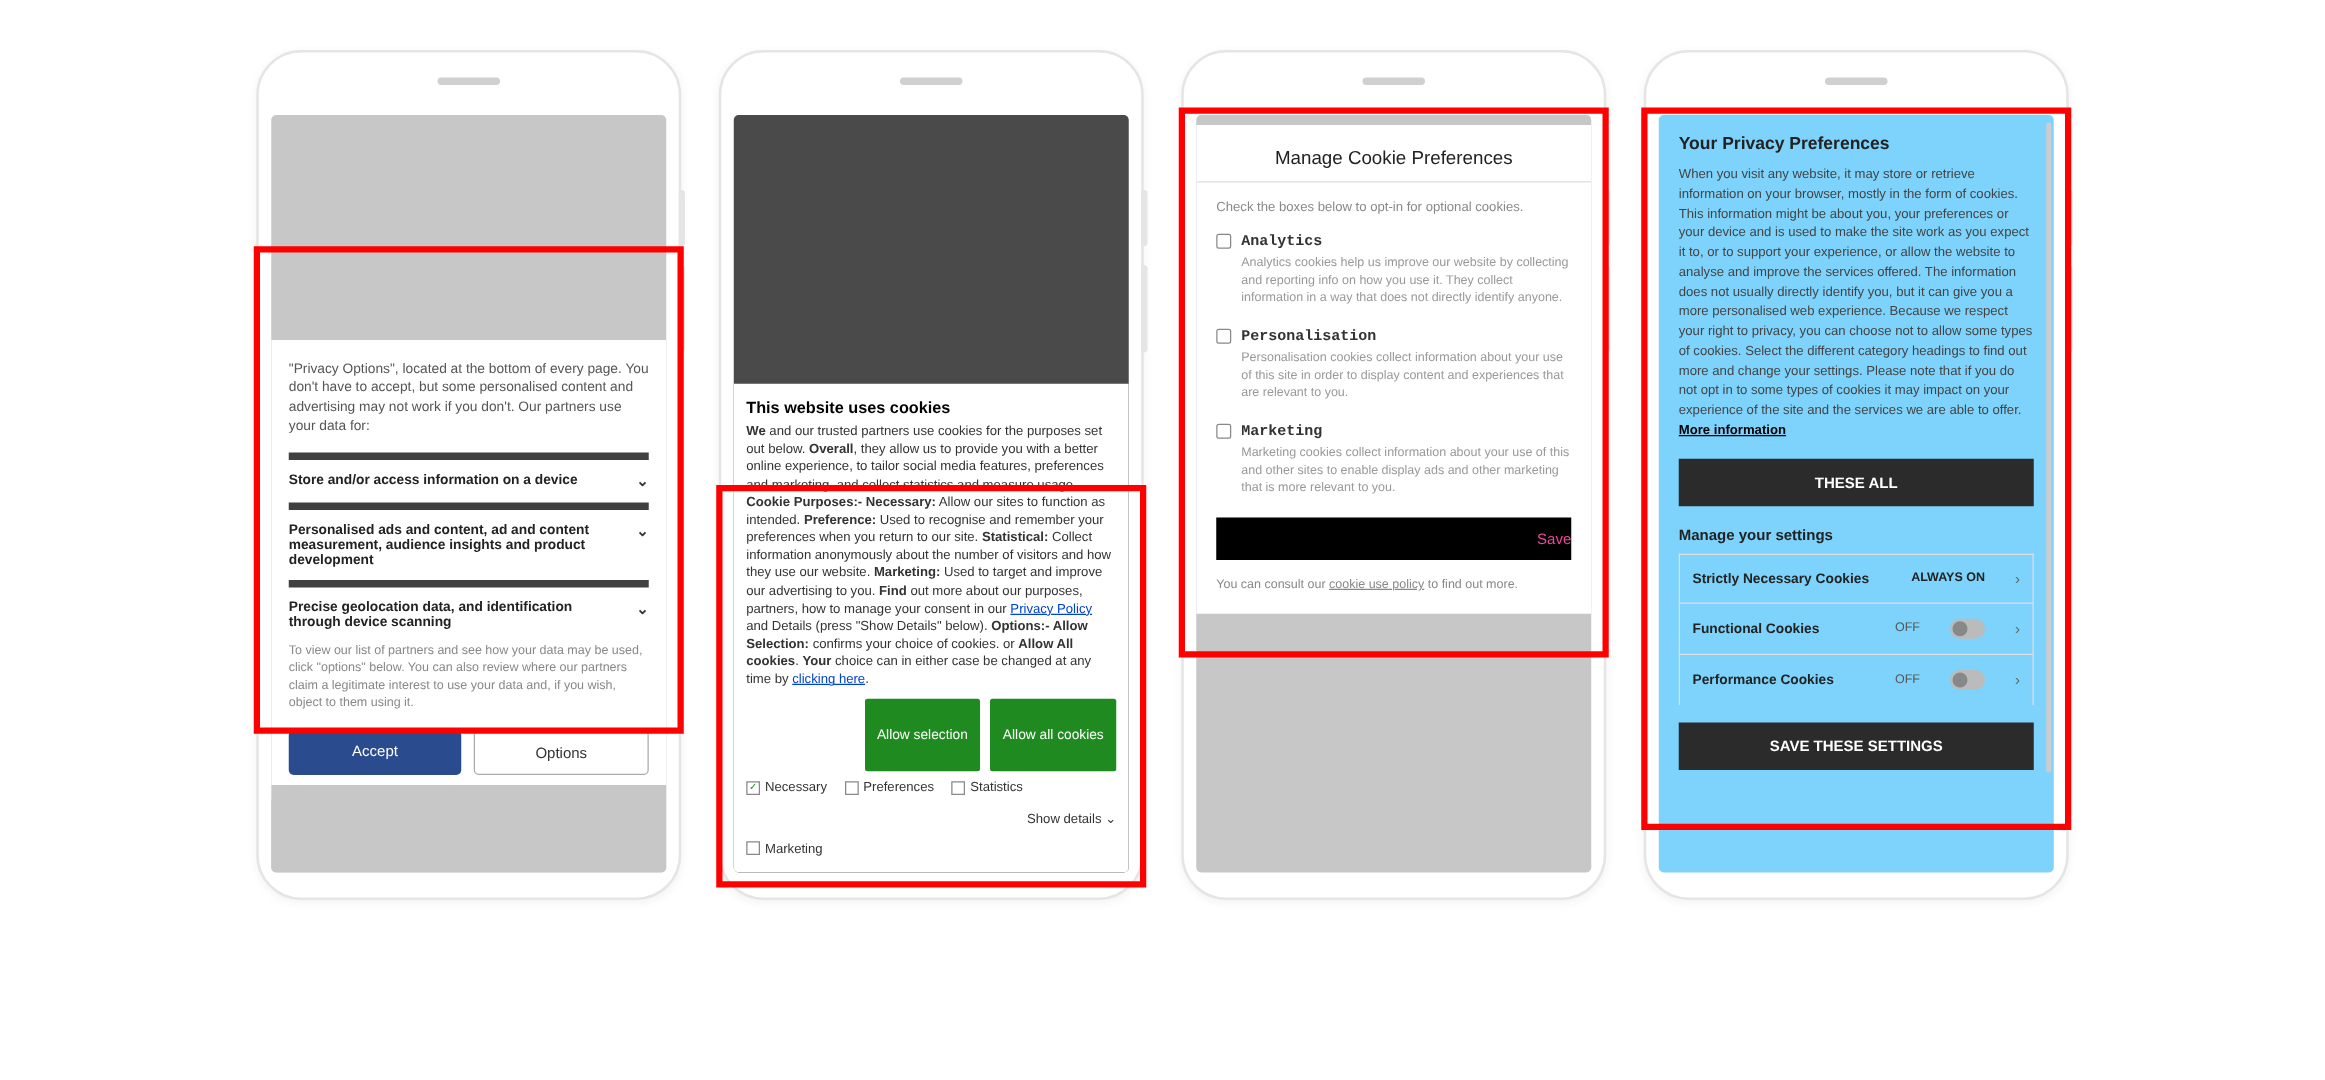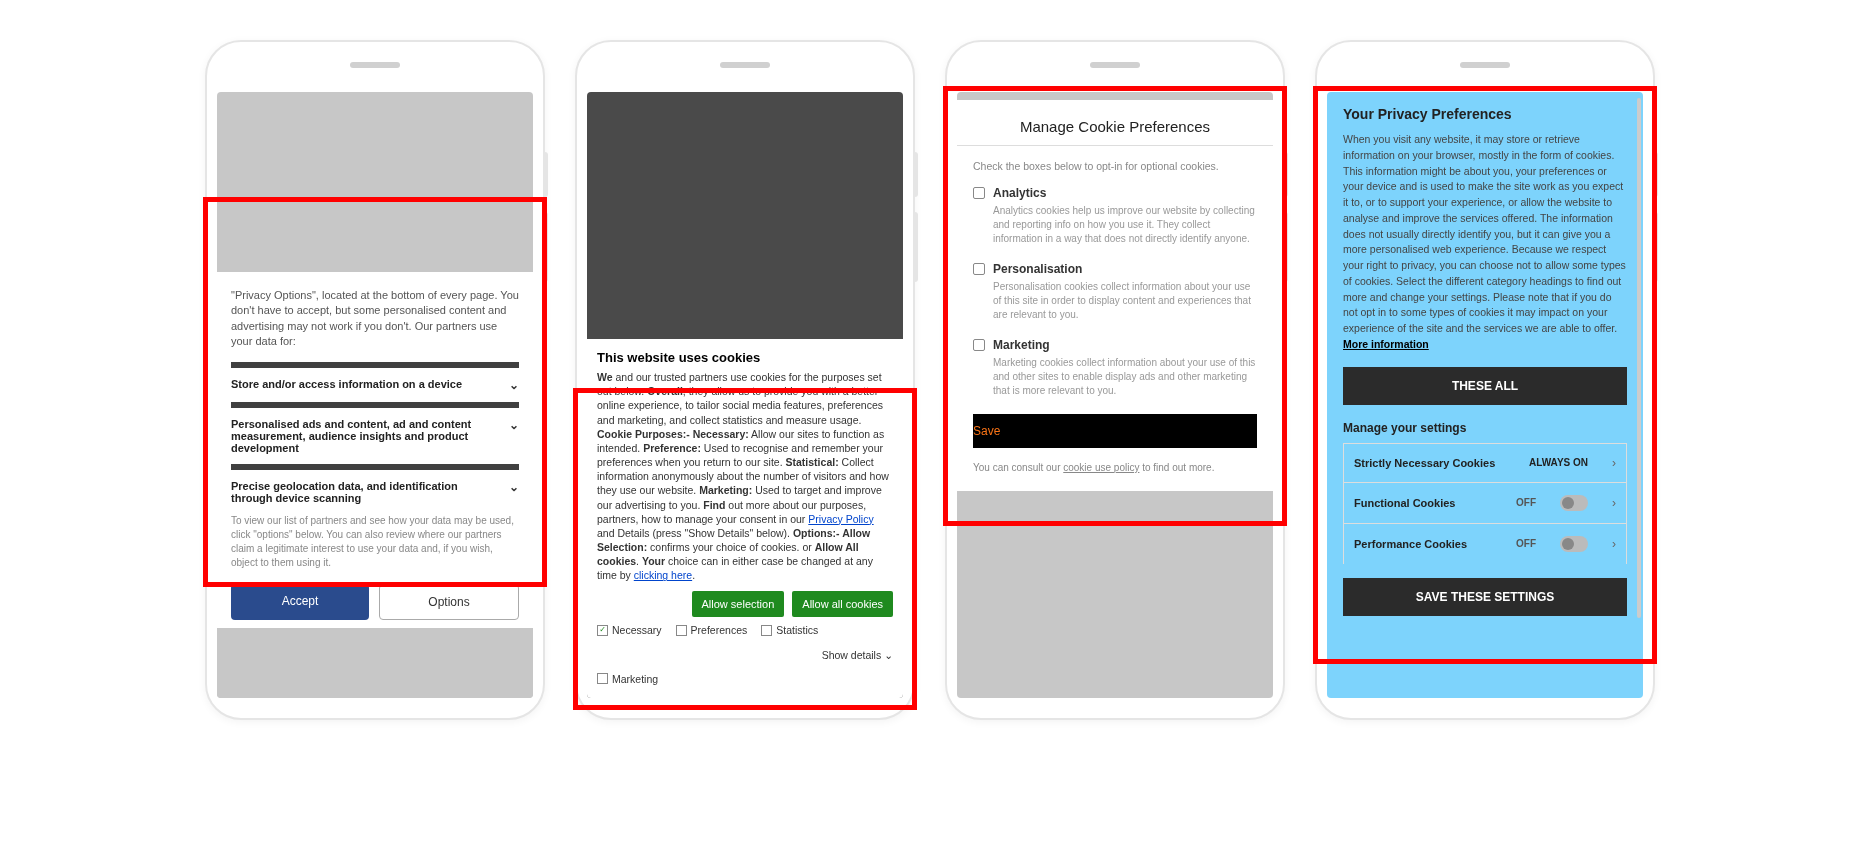--- a/index.html
+++ b/index.html
@@ -107,21 +107,21 @@
     line-height: 1.35;
   }
   .p2-title { font-weight: 700; font-size: 13px; margin-bottom: 4px; color:#000; }
   .p2-body b { font-weight: 700; }
   .p2-body a { color: #0044cc; text-decoration: underline; cursor:pointer; }
   .p2-btnrow { display: flex; gap: 8px; justify-content: flex-end; margin: 8px 0 6px 0; }
   .p2-btn {
     background: #1f8a1f;
     color: #fff;
     font-size: 11px;
-    padding: 6px 10px;
+    padding: 22px 10px;
     border-radius: 2px;
     cursor: pointer;
   }
   .p2-checks { display: flex; flex-wrap: wrap; gap: 10px 14px; font-size: 10.5px; align-items:center; }
   .p2-check { display: inline-flex; align-items: center; gap: 4px; }
   .p2-cb {
     width: 11px; height: 11px;
     border: 1px solid #888;
     display: inline-flex; align-items:center; justify-content:center;
     font-size: 8px; color:#1f8a1f;
@@ -136,26 +136,26 @@
     left: 0; right: 0; top: 8px;
     background: #fff;
     padding: 18px 16px 18px 16px;
     font-size: 11px;
     color: #666;
   }
   .p3-title { text-align:center; font-size: 15px; color:#222; margin-bottom: 10px; }
   .p3-hr { border:none; border-top:1px solid #ddd; margin: 0 -16px 14px -16px; }
   .p3-sub { font-size: 10.5px; color:#888; margin-bottom: 14px; }
   .p3-opt { margin-bottom: 16px; }
-  .p3-opt-head { display:flex; align-items:center; gap:8px; margin-bottom:4px; }
+  .p3-opt-head { display:flex; align-items:center; gap:8px; margin-bottom:4px;font-family:Liberation Mono, monospace; }
   .p3-cb { width:12px; height:12px; border:1.5px solid #888; border-radius:2px; flex-shrink:0; }
   .p3-opt-label { font-size:12px; font-weight:600; color:#333; }
   .p3-opt-desc { font-size:10px; color:#999; line-height:1.4; margin-left:20px; }
   .p3-save {
-    background:#000; color:#f97316; text-align:left;
+    background:#000; color:#ec4899; text-align:right;
     padding: 10px 0; font-size:12px; cursor:pointer; margin: 6px 0 14px 0;
   }
   .p3-foot { font-size:10px; color:#888; }
   .p3-foot a { color:#888; text-decoration:underline; cursor:pointer; }
 
   
   .p4-screen { background:#7dd3fc; position:relative; }
   .p4-scroll { position:absolute; top:6px; right:2px; bottom:80px; width:4px; background:#ccc; border-radius:2px; }
   .p4-dialog {
     padding: 14px 16px 16px 16px;
@@ -174,21 +174,21 @@
   .p4-row {
     border:1px solid #ddd; border-bottom:none;
     padding:12px 10px;
     display:flex; align-items:center; justify-content:space-between;
     font-size:11px;
   }
   .p4-row:last-of-type { border-bottom:1px solid #ddd; }
   .p4-row-label { font-weight:600; color:#222; }
   .p4-row-right { display:flex; align-items:center; gap:24px; }
   .p4-always { font-size:10px; font-weight:700; color:#222; }
-  .p4-off { font-size:10px; font-weight:700; color:#555; }
+  .p4-off { font-size:10px; font-weight:400; color:#555; }
   .p4-toggle {
     width:28px; height:16px; background:#bbb; border-radius:8px; position:relative;
   }
   .p4-toggle::after {
     content:""; position:absolute; left:2px; top:2px;
     width:12px; height:12px; background:#888; border-radius:50%;
   }
   .p4-arrow { font-size:12px; color:#666; }
   .p4-save {
     background:#2b2b2b; color:#fff; text-align:center;

